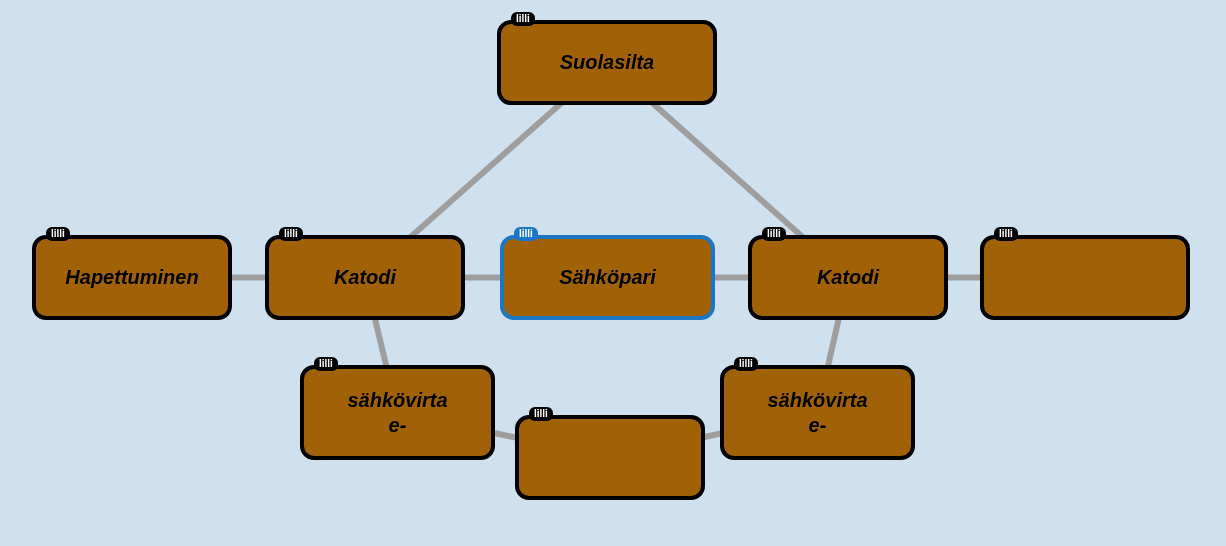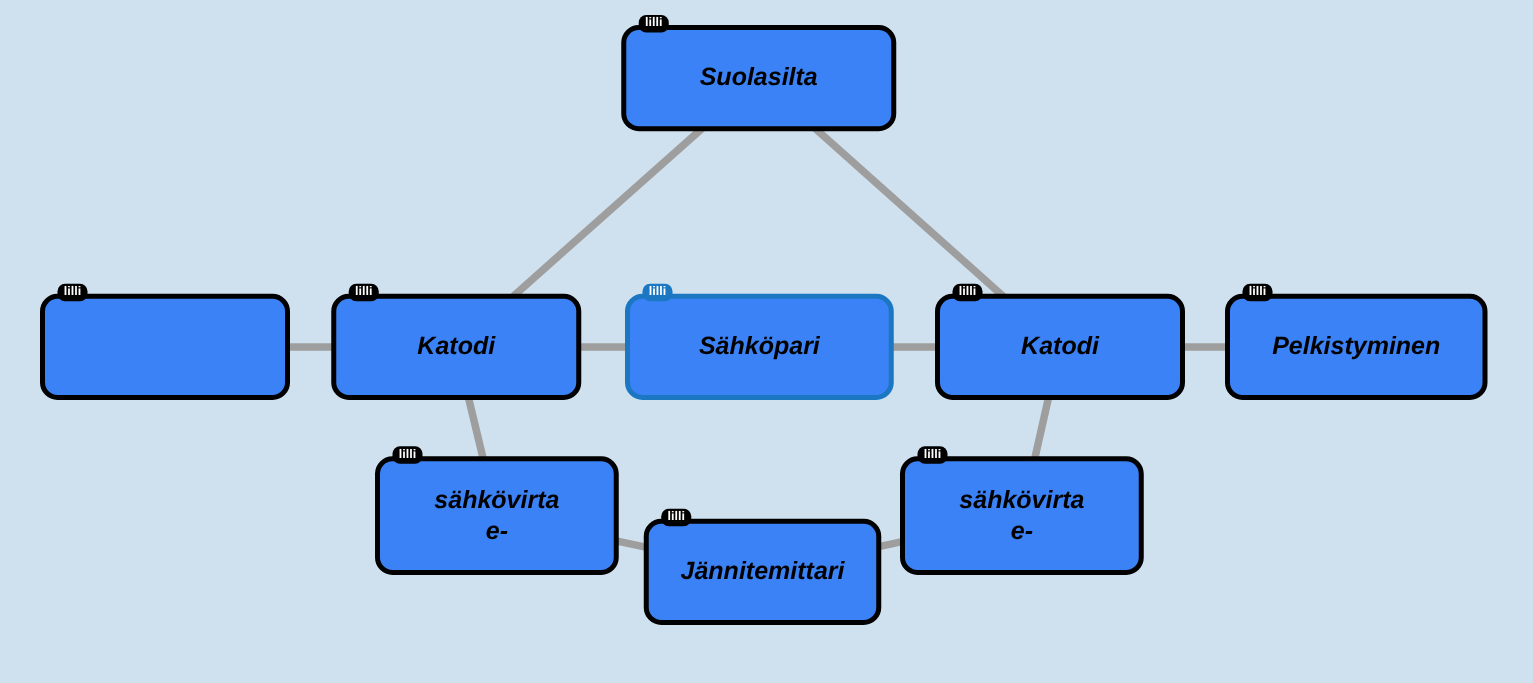--- a/index.html
+++ b/index.html
@@ -19,21 +19,21 @@
   svg.edges {
     position: absolute;
     top: 0;
     left: 0;
     width: 1226px;
     height: 546px;
     pointer-events: none;
   }
   .node {
     position: absolute;
-    background: #3b82f6;
+    background: #a16207;
     border: 4px solid #000000;
     border-radius: 14px;
     box-sizing: border-box;
     display: flex;
     align-items: center;
     justify-content: center;
     text-align: center;
     font-size: 20px;
     font-weight: 600;
     color: #000;
@@ -81,51 +81,50 @@
       <line x1="817.5" y1="412.5" x2="848" y2="277.5" stroke="#9e9e9e" stroke-width="6" stroke-linecap="round"></line>
     </svg>
 
   <div class="node" id="node-suolasilta" style="left: 497px; top: 20px; width: 220px; height: 85px;">
     <span class="tag">lilli</span>
     <span class="label">Suolasilta</span>
   </div>
 
   <div class="node" id="node-hapettuminen" style="left: 32px; top: 235px; width: 200px; height: 85px;">
     <span class="tag">lilli</span>
+    <span class="label">Hapettuminen</span>
   </div>
 
   <div class="node" id="node-anodi" style="left: 265px; top: 235px; width: 200px; height: 85px;">
     <span class="tag">lilli</span>
     <span class="label">Katodi</span>
   </div>
 
   <div class="node highlight" id="node-sahkopari" style="left: 500px; top: 235px; width: 215px; height: 85px;">
     <span class="tag">lilli</span>
     <span class="label">Sähköpari</span>
   </div>
 
   <div class="node" id="node-katodi" style="left: 748px; top: 235px; width: 200px; height: 85px;">
     <span class="tag">lilli</span>
     <span class="label">Katodi</span>
   </div>
 
   <div class="node" id="node-pelkistyminen" style="left: 980px; top: 235px; width: 210px; height: 85px;">
     <span class="tag">lilli</span>
-    <span class="label">Pelkistyminen</span>
   </div>
 
   <div class="node" id="node-sv_left" style="left: 300px; top: 365px; width: 195px; height: 95px;">
     <span class="tag">lilli</span>
     <span class="label">sähkövirta
 e-</span>
   </div>
 
   <div class="node" id="node-jannitemittari" style="left: 515px; top: 415px; width: 190px; height: 85px;">
     <span class="tag">lilli</span>
-    <span class="label">Jännitemittari</span>
   </div>
 
   <div class="node" id="node-sv_right" style="left: 720px; top: 365px; width: 195px; height: 95px;">
     <span class="tag">lilli</span>
     <span class="label">sähkövirta
 e-</span>
   </div>
 </div>
 
 </body></html>

